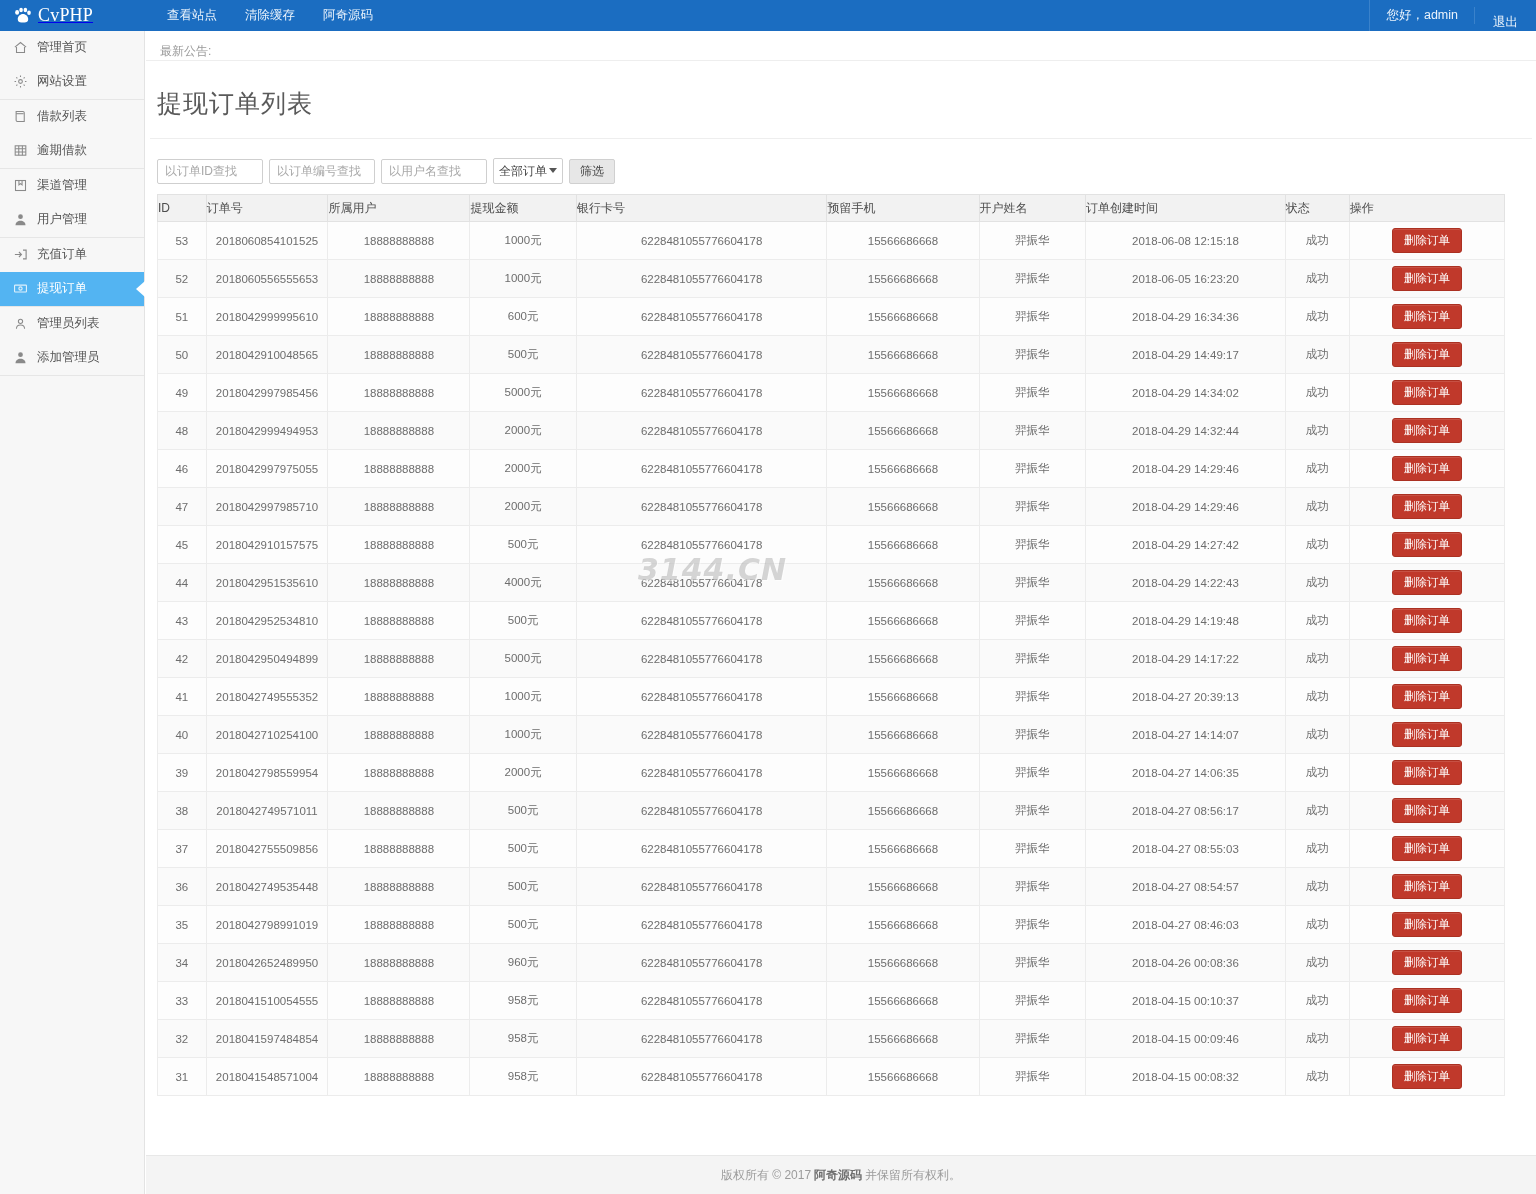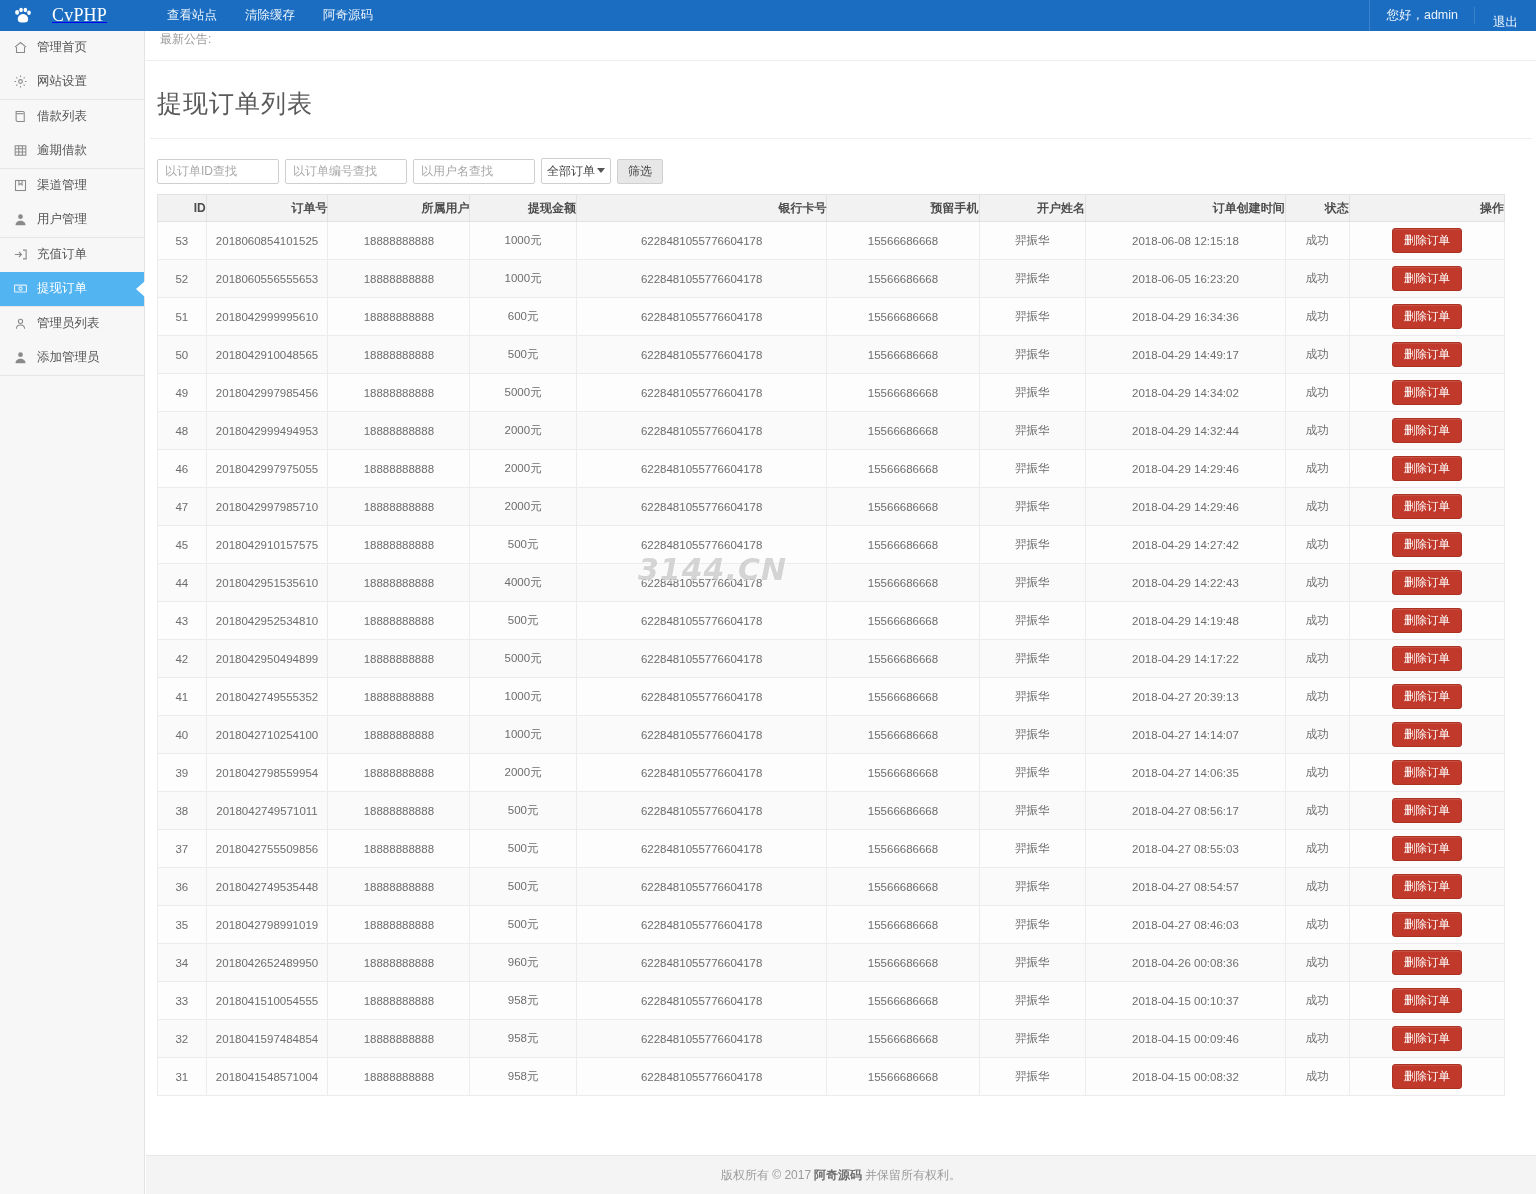--- a/index.html
+++ b/index.html
@@ -13,21 +13,21 @@
   
   .topbar {
     position: absolute; top: 0; left: 0;
     width: 1536px; height: 31px;
     background: #1b6dc1;
     display: flex; align-items: center;
     color: #ffffff;
   }
   .brand {
     width: 145px; height: 31px;
-    display: flex; align-items: center; gap: 20px;
+    display: flex; align-items: center; gap: 6px;
     padding-left: 13px;
     background: #1b6dc1;
   }
   .paw { width: 19px; height: 19px; display: block; }
   .brand-text {
     font-family: "Liberation Serif", "DejaVu Serif", serif;
     font-size: 18px; color: #fff; letter-spacing: .2px;
   }
   .topnav { display: flex; align-items: center; height: 31px; margin-left: 8px; }
   .topnav a {
@@ -77,21 +77,21 @@
     border-bottom: 8px solid transparent;
     border-right: 9px solid #ffffff;
   }
 
   
   .notice {
     position: absolute; top: 31px; left: 146px;
     width: 1390px; height: 30px;
     background: #ffffff;
     border-bottom: 1px solid #eeeeee;
-    display: flex; align-items: flex-start;
+    display: flex; align-items: flex-end;
     padding-left: 14px;
     font-size: 12px; color: #9a9a9a;
   }
 
   
   .content {
     position: absolute; top: 61px; left: 146px;
     width: 1390px; height: 1094px;
     background: #ffffff;
     padding: 0 4px;
@@ -103,21 +103,21 @@
     border-bottom: 1px solid #eeeeee;
     letter-spacing: 1px;
   }
 
   
   .filters {
     display: flex; align-items: center; gap: 6px;
     padding: 19px 0 10px 7px;
   }
   .filters input[type=text] {
-    width: 122px; height: 25px;
+    width: 106px; height: 25px;
     border: 1px solid #cfcfcf; border-radius: 2px;
     padding: 0 7px; font-size: 12px; color: #555;
     font-family: "Liberation Sans", sans-serif;
     background: #fff;
   }
   .filters input::placeholder { color: #a8a8a8; }
   .sel-wrap {
     position: relative; width: 70px; height: 26px;
     border: 1px solid #cfcfcf; border-radius: 2px; background: #fff;
     display: flex; align-items: center;
@@ -142,22 +142,22 @@
   
   .tbl-wrap { padding: 0 7px; position: relative; }
   table.grid {
     width: 1348px; border-collapse: collapse;
     table-layout: fixed;
   }
   table.grid th {
     background: #f2f2f2;
     border: 1px solid #e2e2e2;
     height: 27px;
-    font-size: 12px; font-weight: bold; color: #4d4d4d;
-    text-align: right;
+    font-size: 12px; font-weight: normal; color: #4d4d4d;
+    text-align: left;
   }
   table.grid td {
     border: 1px solid #ececec;
     height: 38px;
     font-size: 11.5px; color: #6d6d6d;
     text-align: center;
     background: #fdfdfd;
   }
   table.grid tr:nth-child(even) td { background: #fafafa; }
   .col-id    { width: 48px; }

